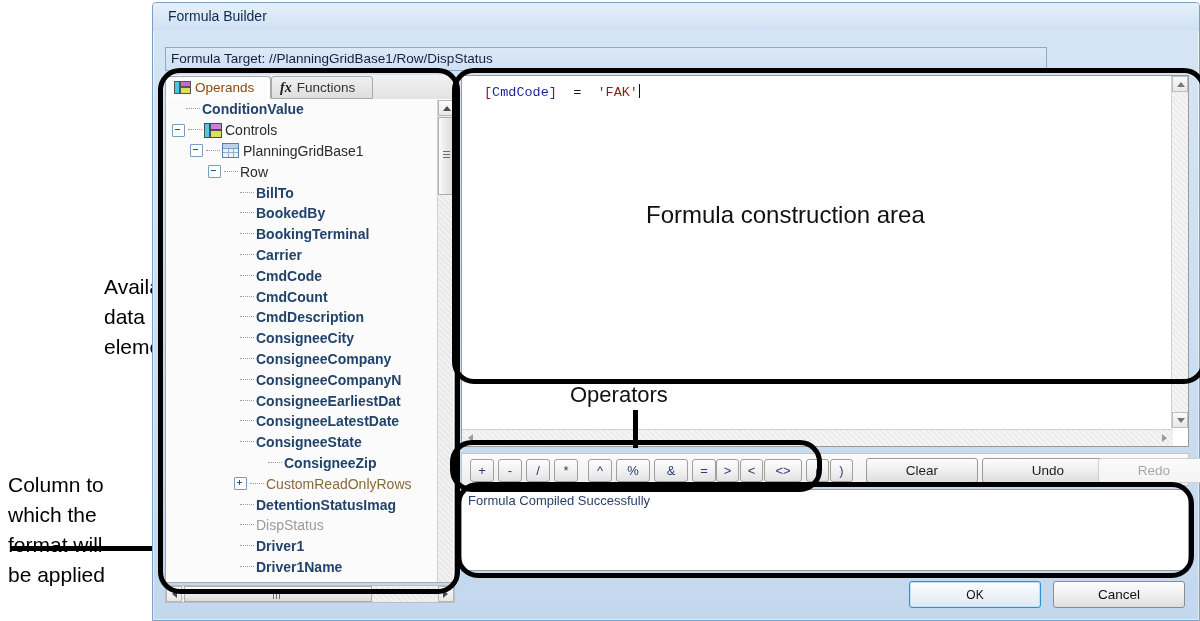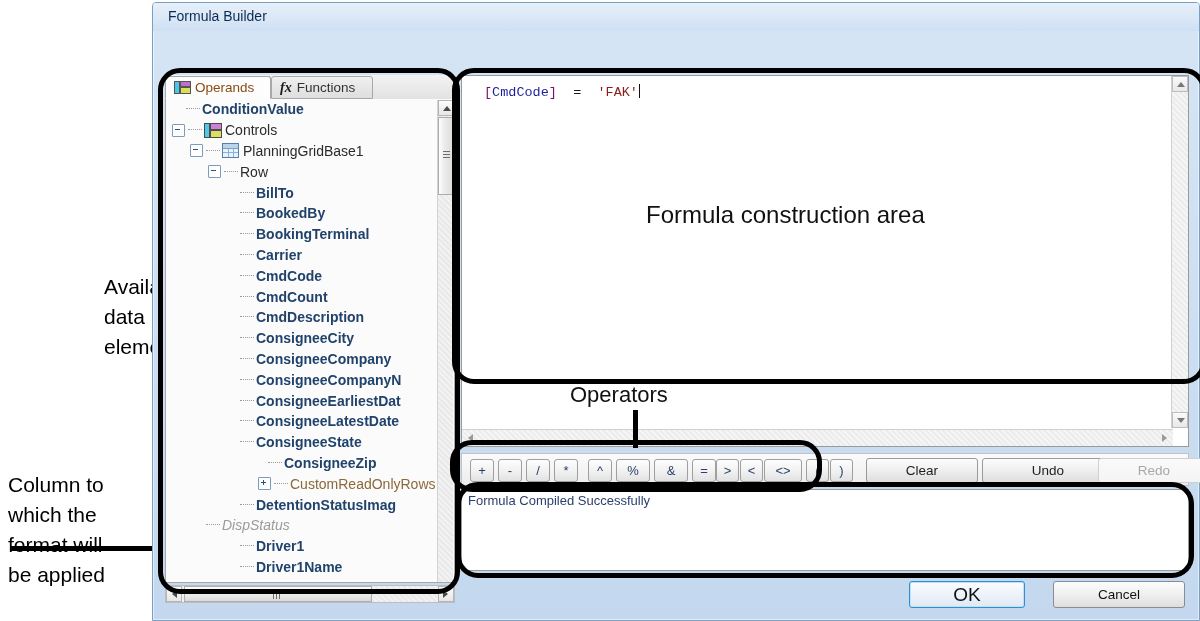--- a/index.html
+++ b/index.html
@@ -256,24 +256,24 @@
   #errpanel{
     position:absolute;left:308px;top:486px;width:728px;height:82px;
     background:#ffffff;border:1px solid #9a9a9a;box-sizing:border-box;
   }
   #errtext{
     position:absolute;left:6px;top:3px;font-size:13px;color:#2a3f6b;
   }
 
   
   #btn-ok{
-    position:absolute;left:756px;top:578px;width:116px;height:27px;
+    position:absolute;left:756px;top:578px;width:132px;height:27px;
     background:linear-gradient(to bottom,#fbfdff,#eef4fa 45%,#dfe9f4);
     border:1px solid #2f8fd0;border-radius:3px;box-sizing:border-box;
-    display:flex;align-items:center;justify-content:center;font-size:19px;color:#111;
+    display:flex;align-items:center;justify-content:center;font-size:12px;color:#111;
     box-shadow:0 0 0 1px #bfe0f5 inset;
   }
   #btn-cancel{
     position:absolute;left:900px;top:578px;width:132px;height:27px;
     background:linear-gradient(to bottom,#fcfcfc,#f1f1f1 45%,#dedede);
     border:1px solid #8c8c8c;border-radius:3px;box-sizing:border-box;
     display:flex;align-items:center;justify-content:center;font-size:13.5px;color:#111;
   }
 
   
@@ -299,20 +299,23 @@
 
   <div class="arrow-line" id="arrow1-shaft"></div>
   <div id="arrow1-head"></div>
 
   <div id="window">
 
     <div id="titlebar">
       <div id="title-text">Formula Builder</div>
     </div>
 
+    <div id="target-bar">
+      <div id="target-text">Formula Target: //PlanningGridBase1/Row/DispStatus</div>
+    </div>
 
     <div id="left-panel">
 
       <div id="tabstrip">
         <div class="tab" id="tab-operands">
           <span id="operands-icon">
             <span class="bar b1"></span>
               <span class="bar b2"></span>
               <span class="bar b3"></span>
           </span>
@@ -405,30 +408,30 @@
               <span class="lbl">ConsigneeLatestDate</span>
             </div>
             <div class="tnode" style="padding-left: 60px;">
               <span class="dots" style="margin-left: 14px;"></span>
               <span class="lbl">ConsigneeState</span>
             </div>
             <div class="tnode" style="padding-left: 88px;">
               <span class="dots" style="margin-left: 14px;"></span>
               <span class="lbl">ConsigneeZip</span>
             </div>
-            <div class="tnode" style="padding-left: 92px;">
+            <div class="tnode" style="padding-left: 68px;">
               <span class="exp plus"></span>
               <span class="dots"></span>
               <span class="lbl ro">CustomReadOnlyRows</span>
             </div>
             <div class="tnode" style="padding-left: 60px;">
               <span class="dots" style="margin-left: 14px;"></span>
               <span class="lbl">DetentionStatusImag</span>
             </div>
-            <div class="tnode" style="padding-left: 26px; font-style: italic;">
+            <div class="tnode" style="padding-left: 60px;">
               <span class="dots" style="margin-left: 14px;"></span>
               <span class="lbl dim">DispStatus</span>
             </div>
             <div class="tnode" style="padding-left: 60px;">
               <span class="dots" style="margin-left: 14px;"></span>
               <span class="lbl">Driver1</span>
             </div>
             <div class="tnode" style="padding-left: 60px;">
               <span class="dots" style="margin-left: 14px;"></span>
               <span class="lbl">Driver1Name</span>

